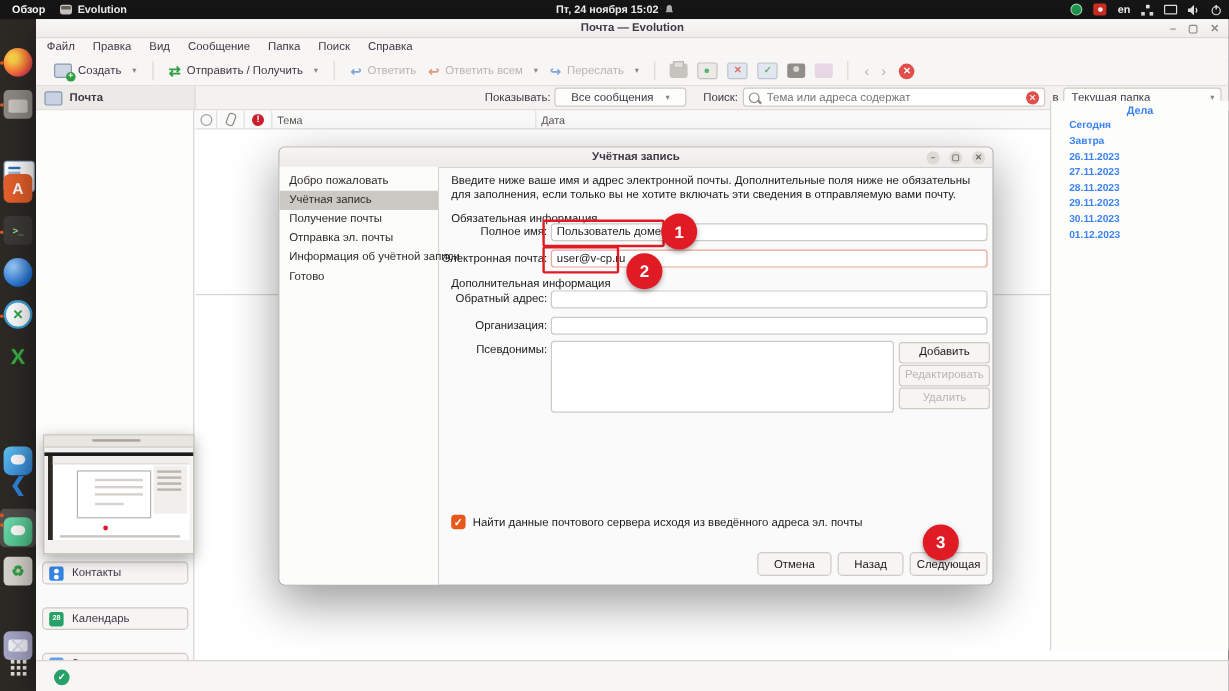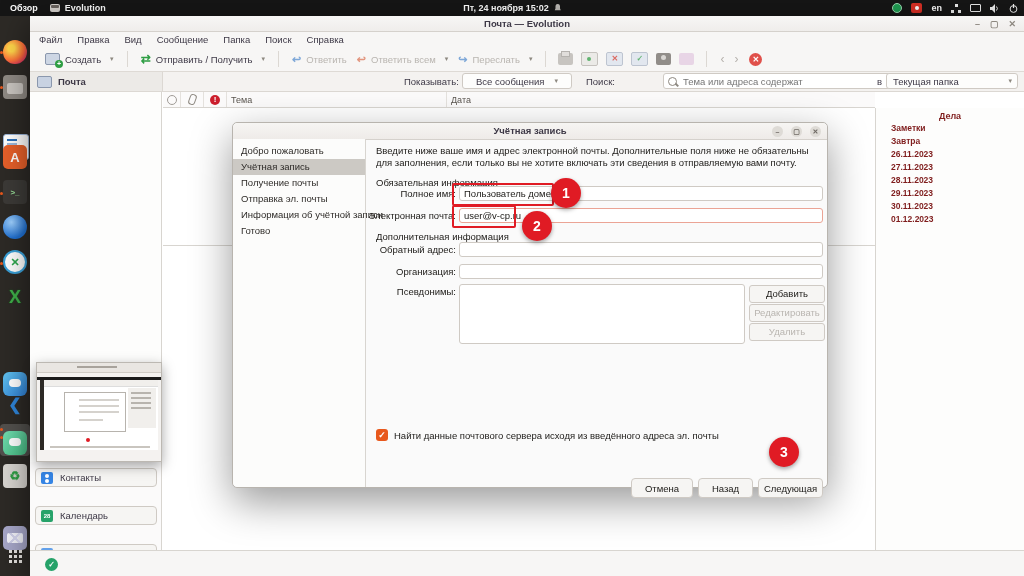--- a/index.html
+++ b/index.html
@@ -95,21 +95,21 @@
 
   
   .filterbar{left:0;top:56px;width:994px;height:20px;background:#f4f2f0;border-bottom:1px solid #dcd8d3;box-sizing:border-box;font-size:9.5px;color:#3d3846;}
   .mail-btn{position:absolute;left:0;top:0;width:133px;height:19px;border-right:1px solid #dcd8d3;
     display:flex;align-items:center;gap:6px;padding-left:7px;box-sizing:border-box;font-weight:700;background:#eceae7;}
   .mail-env{width:13px;height:10px;background:#c8d2e2;border:1px solid #8a97ad;border-radius:2px;}
   .f-label{position:absolute;top:4px;}
   .dropdown{position:absolute;top:1px;height:16px;background:#fdfdfc;border:1px solid #cfcac4;border-radius:3px;
     display:flex;align-items:center;justify-content:center;gap:6px;box-sizing:border-box;}
   .searchbox{position:absolute;top:1px;height:16px;background:#fff;border:1px solid #cfcac4;border-radius:3px;
-    display:flex;align-items:center;box-sizing:border-box;padding:0 4px;gap:4px;margin-left:44px;}
+    display:flex;align-items:center;box-sizing:border-box;padding:0 4px;gap:4px;}
   .searchbox input{flex:1;border:none;outline:none;font-size:9.5px;color:#3d3846;background:transparent;
     font-family:"Liberation Sans",sans-serif;}
   .mag-ico{width:7px;height:7px;border:1.5px solid #8d8880;border-radius:50%;position:relative;flex:none;}
   .mag-ico:after{content:"";position:absolute;left:6px;top:6px;width:4px;height:1.5px;background:#8d8880;transform:rotate(45deg);}
   .clear-ico{width:11px;height:11px;border-radius:50%;background:#e0504a;color:#fff;font-size:8px;line-height:11px;text-align:center;flex:none;}
 
   
   .folder-pane{left:0;top:76px;width:132px;height:370px;background:#fdfdfc;border-right:1px solid #d8d5d0;box-sizing:border-box;}
   .headers{left:133px;top:76px;width:712px;height:16px;background:#fbfafa;border-bottom:1px solid #d8d5d0;
     box-sizing:border-box;display:flex;font-size:9px;color:#5a554f;}
@@ -121,21 +121,21 @@
   .h-subj{width:220px;}
   .h-date{width:215px;border-right:none;}
   .circ-ico{width:8px;height:8px;border:1px solid #a09c97;border-radius:50%;}
   .clip-ico{width:5px;height:9px;border:1px solid #8d8880;border-radius:3px;position:relative;transform:rotate(20deg);}
   .imp-ico{width:10px;height:10px;border-radius:50%;background:#cc1f2d;color:#fff;font-size:8px;font-weight:700;line-height:10px;text-align:center;}
   .imp-ico:after{content:"!";}
   .list-area{left:133px;top:92px;width:712px;height:442px;background:#fff;}
   .split-divider{position:absolute;left:0;top:137px;width:712px;height:1px;background:#d8d5d0;}
 
   
-  .todo{left:845px;top:92px;width:149px;height:458px;background:#fdfdfc;border-left:1px solid #d8d5d0;box-sizing:border-box;color:#7f1d1d;}
+  .todo{left:845px;top:68px;width:149px;height:458px;background:#fdfdfc;border-left:1px solid #d8d5d0;box-sizing:border-box;color:#3b82f6;}
   .todo-title{text-align:center;font-size:9px;font-weight:700;padding-top:3px;}
   .todo-item{font-size:8.5px;font-weight:700;padding:2px 0 1px 15px;}
 
   
   .switcher{left:0;top:446px;width:132px;height:88px;background:#fbfafa;border-right:1px solid #d8d5d0;box-sizing:border-box;padding-top:4px;}
   .sw-btn{margin:2px 4px 19px 5px;height:17px;background:#f6f5f3;border:1px solid #cfcac4;border-radius:4px;
     display:flex;align-items:center;gap:7px;padding-left:5px;font-size:9.5px;color:#3d3846;}
   .sw-ico{width:12px;height:12px;border-radius:2px;position:relative;flex:none;}
   .swi-contacts{background:#3584e4;}
   .swi-contacts:after{content:"";position:absolute;left:4px;top:2px;width:4px;height:4px;border-radius:50%;background:#fff;
@@ -184,21 +184,21 @@
   .finput{position:absolute;left:92px;width:364px;height:15px;border:1px solid #cfcac4;border-radius:3px;
     background:#fff;box-sizing:border-box;font-size:9.5px;color:#1c1a17;padding:0 4px;font-family:"Liberation Sans",sans-serif;outline:none;}
   .finput.warn{border-color:#eba495;}
   .alias-box{position:absolute;left:92px;width:284px;height:58px;border:1px solid #cfcac4;border-radius:3px;background:#fff;}
   .side-btn{position:absolute;left:382px;width:74px;height:16px;background:#f6f5f3;border:1px solid #cfcac4;
     border-radius:3px;text-align:center;line-height:15px;}
   .side-btn.dis{color:#b9b5b0;}
   .chkrow{position:absolute;left:9px;top:290px;display:flex;align-items:center;gap:6px;}
   .chk{width:12px;height:12px;border-radius:3px;background:#e8581c;color:#fff;font-size:9px;line-height:12px;text-align:center;font-weight:700;}
   .chk:after{content:"✓";}
-  .act-btn{position:absolute;top:339px;height:20px;background:#f6f5f3;border:1px solid #cfcac4;border-radius:4px;
+  .act-btn{position:absolute;top:321px;height:20px;background:#f6f5f3;border:1px solid #cfcac4;border-radius:4px;
     text-align:center;line-height:19px;box-sizing:border-box;}
 
   
   .ann-box{border:2px solid #e01b24;border-radius:2px;z-index:60;}
   .ann-circle{width:30px;height:30px;border-radius:50%;background:#e01b24;color:#fff;z-index:61;
     font-size:14px;font-weight:700;text-align:center;line-height:30px;box-shadow:0 2px 4px rgba(0,0,0,.35);}
 </style>
 </head>
 <body>
 
@@ -358,21 +358,21 @@
       <span class="hcell h-subj">Тема</span>
       <span class="hcell h-date">Дата</span>
     </div>
 
     <div class="list-area abs">
       <div class="split-divider"></div>
     </div>
 
     <div class="todo abs">
       <div class="todo-title">Дела</div>
-      <div class="todo-item">Заметки</div>
+      <div class="todo-item">Сегодня</div>
       <div class="todo-item">Завтра</div>
       <div class="todo-item">26.11.2023</div>
       <div class="todo-item">27.11.2023</div>
       <div class="todo-item">28.11.2023</div>
       <div class="todo-item">29.11.2023</div>
       <div class="todo-item">30.11.2023</div>
       <div class="todo-item">01.12.2023</div>
     </div>
 
     <div class="switcher abs">

